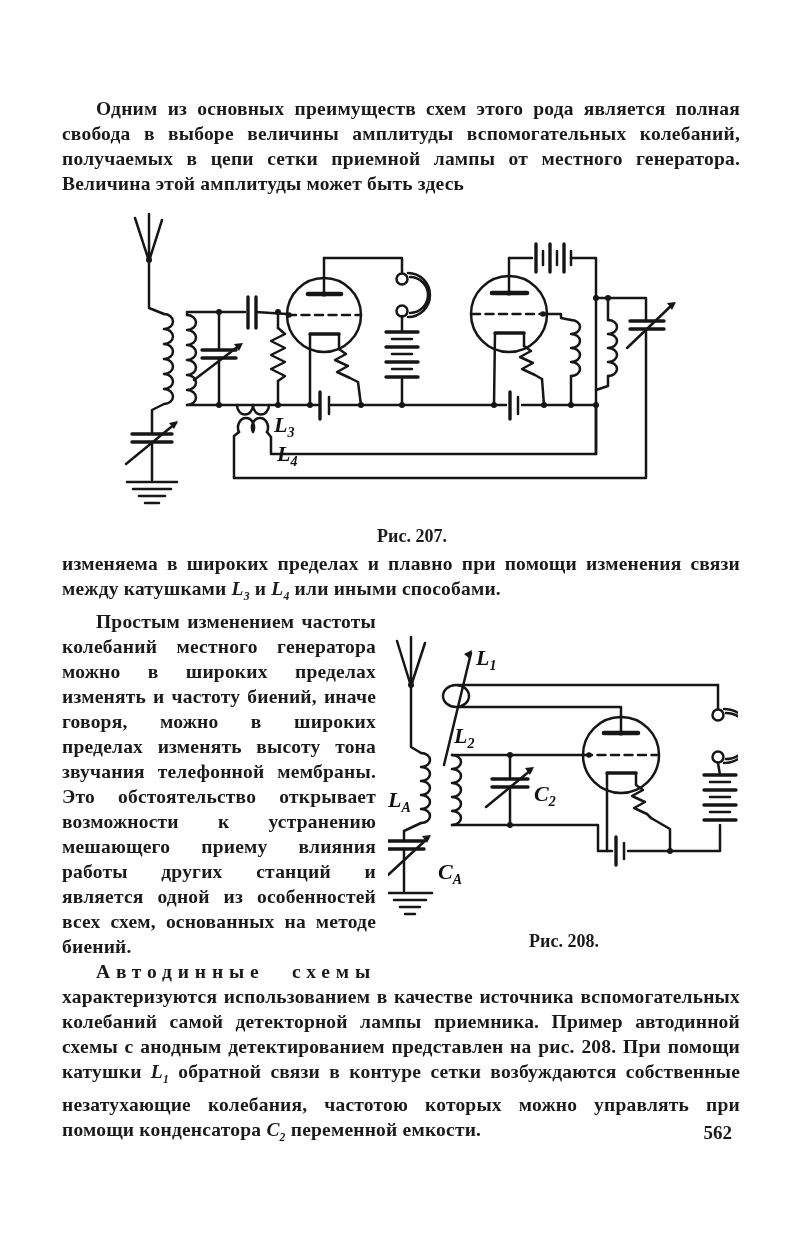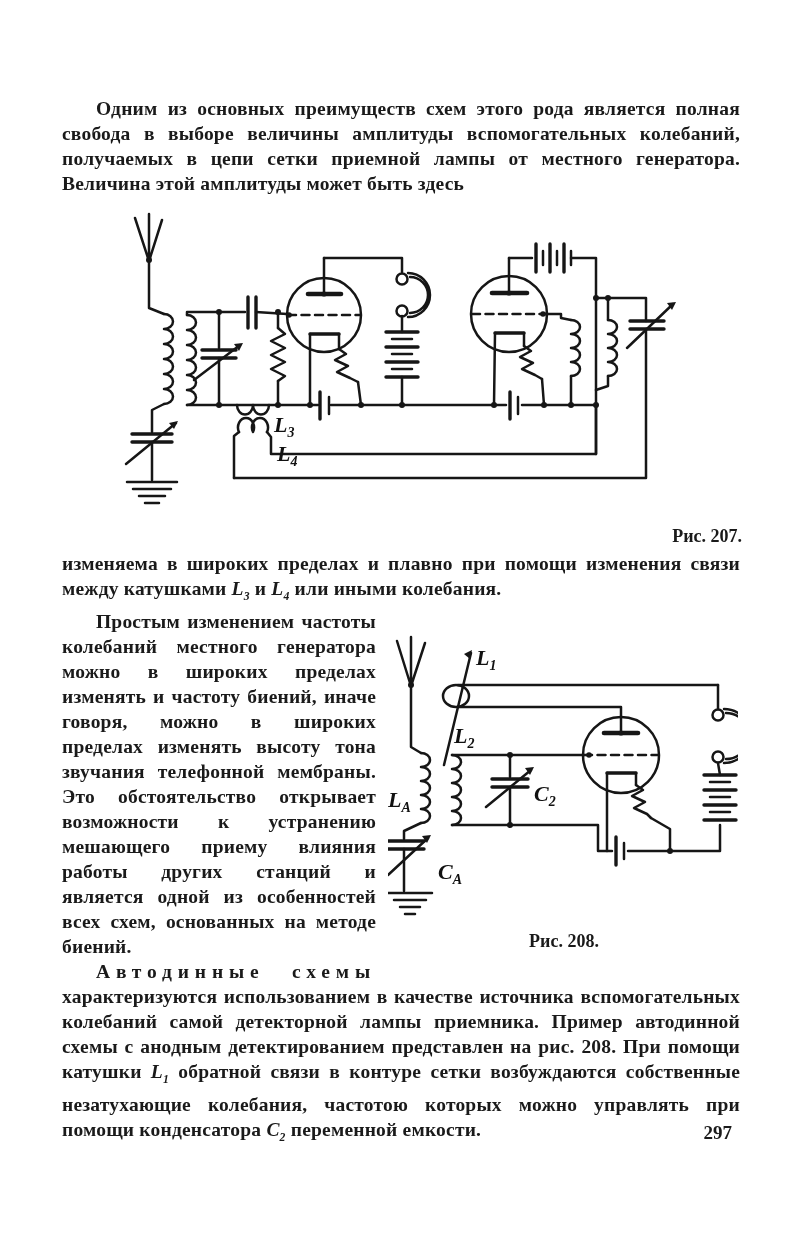--- a/index.html
+++ b/index.html
@@ -16,21 +16,21 @@
     padding:96px 54px 0 62px;
     overflow:hidden;
   }
   p{margin:0;text-align:justify;letter-spacing:0.2px;}
   .indent{text-indent:34px;}
   .var{font-style:italic;}
   .var sub{font-size:0.6em;font-weight:700;}
   .spaced{letter-spacing:0.30em;}
   figure{margin:0;padding:0;}
   .fig207{width:660px;margin:12px 0 2px 20px;}
-  .fig207 figcaption{text-align:right;font-size:18px;margin-top:2px;}
+  .fig207 figcaption{text-align:center;font-size:18px;margin-top:2px;}
   .fig208{float:right;width:352px;margin:26px 0 6px 12px;}
   .fig208 figcaption{text-align:center;font-size:18px;margin-top:0;}
   .wrap-section::after{content:"";display:block;clear:both;}
   .page-number{position:absolute;top:1120px;right:62px;font-size:19px;}
   
   .w{fill:none;stroke:#161616;stroke-width:2.5;stroke-linecap:round;stroke-linejoin:round;}
   .cap{fill:none;stroke:#161616;stroke-width:3.4;stroke-linecap:round;}
   .thick{fill:none;stroke:#161616;stroke-width:4.6;stroke-linecap:round;}
   .f{stroke-width:3.4;}
   .dash{stroke-dasharray:8 5.5;}
@@ -181,21 +181,21 @@
         <circle class="dot" cx="514" cy="197" r="3"></circle>
           <circle class="dot" cx="514" cy="90" r="3"></circle>
         <circle class="dot" cx="526" cy="90" r="3"></circle>
           <circle class="dot" cx="242" cy="86" r="2.6"></circle>
         <circle class="dot" cx="427" cy="85" r="2.6"></circle>
       </g>
     </svg>
     <figcaption>Рис. 207.</figcaption>
   </figure>
 
-  <p><span>изменяема в широких пределах и плавно при помощи изменения связи между катушками </span><span class="var"><span>L</span><sub>3</sub></span><span> и </span><span class="var"><span>L</span><sub>4</sub></span><span> или иными колебания.</span></p>
+  <p><span>изменяема в широких пределах и плавно при помощи изменения связи между катушками </span><span class="var"><span>L</span><sub>3</sub></span><span> и </span><span class="var"><span>L</span><sub>4</sub></span><span> или иными способами.</span></p>
 
   <div class="wrap-section">
 
     <figure class="fig208">
       <svg width="350" height="288" viewBox="0 0 350 288">
 
         <g>
           <path class="w" d="M9 6 L22 48 M23 2 L23 48 M37 8 L24 48"></path>
           <circle class="dot" cx="23" cy="50" r="3"></circle>
           <path class="w" d="M23 50 L23 112 L33 118"></path>
@@ -281,15 +281,15 @@
       </svg>
       <figcaption>Рис. 208.</figcaption>
     </figure>
 
     <p class="indent">Простым изменением частоты колебаний местного генератора можно в широких пределах изменять и частоту биений, иначе говоря, можно в широких пределах изменять высоту тона звучания телефонной мембраны. Это обстоятельство открывает возможности к устранению мешающего приему влияния работы других станций и является одной из особенностей всех схем, основанных на методе биений.</p>
 
     <p class="indent"><span class="spaced">Автодинные схемы</span><span> характеризуются использованием в качестве источника вспомогательных колебаний самой детекторной лампы приемника. Пример автодинной схемы с анодным детектированием представлен на рис. 208. При помощи катушки </span><span class="var"><span>L</span><sub>1</sub></span><span> обратной связи в контуре сетки возбуждаются собственные незатухающие колебания, частотою которых можно управлять при помощи конденсатора </span><span class="var"><span>C</span><sub>2</sub></span><span> переменной емкости.</span></p>
 
   </div>
 
-  <div class="page-number">297</div>
+  <div class="page-number">562</div>
 
 </div>
 
 </body></html>

